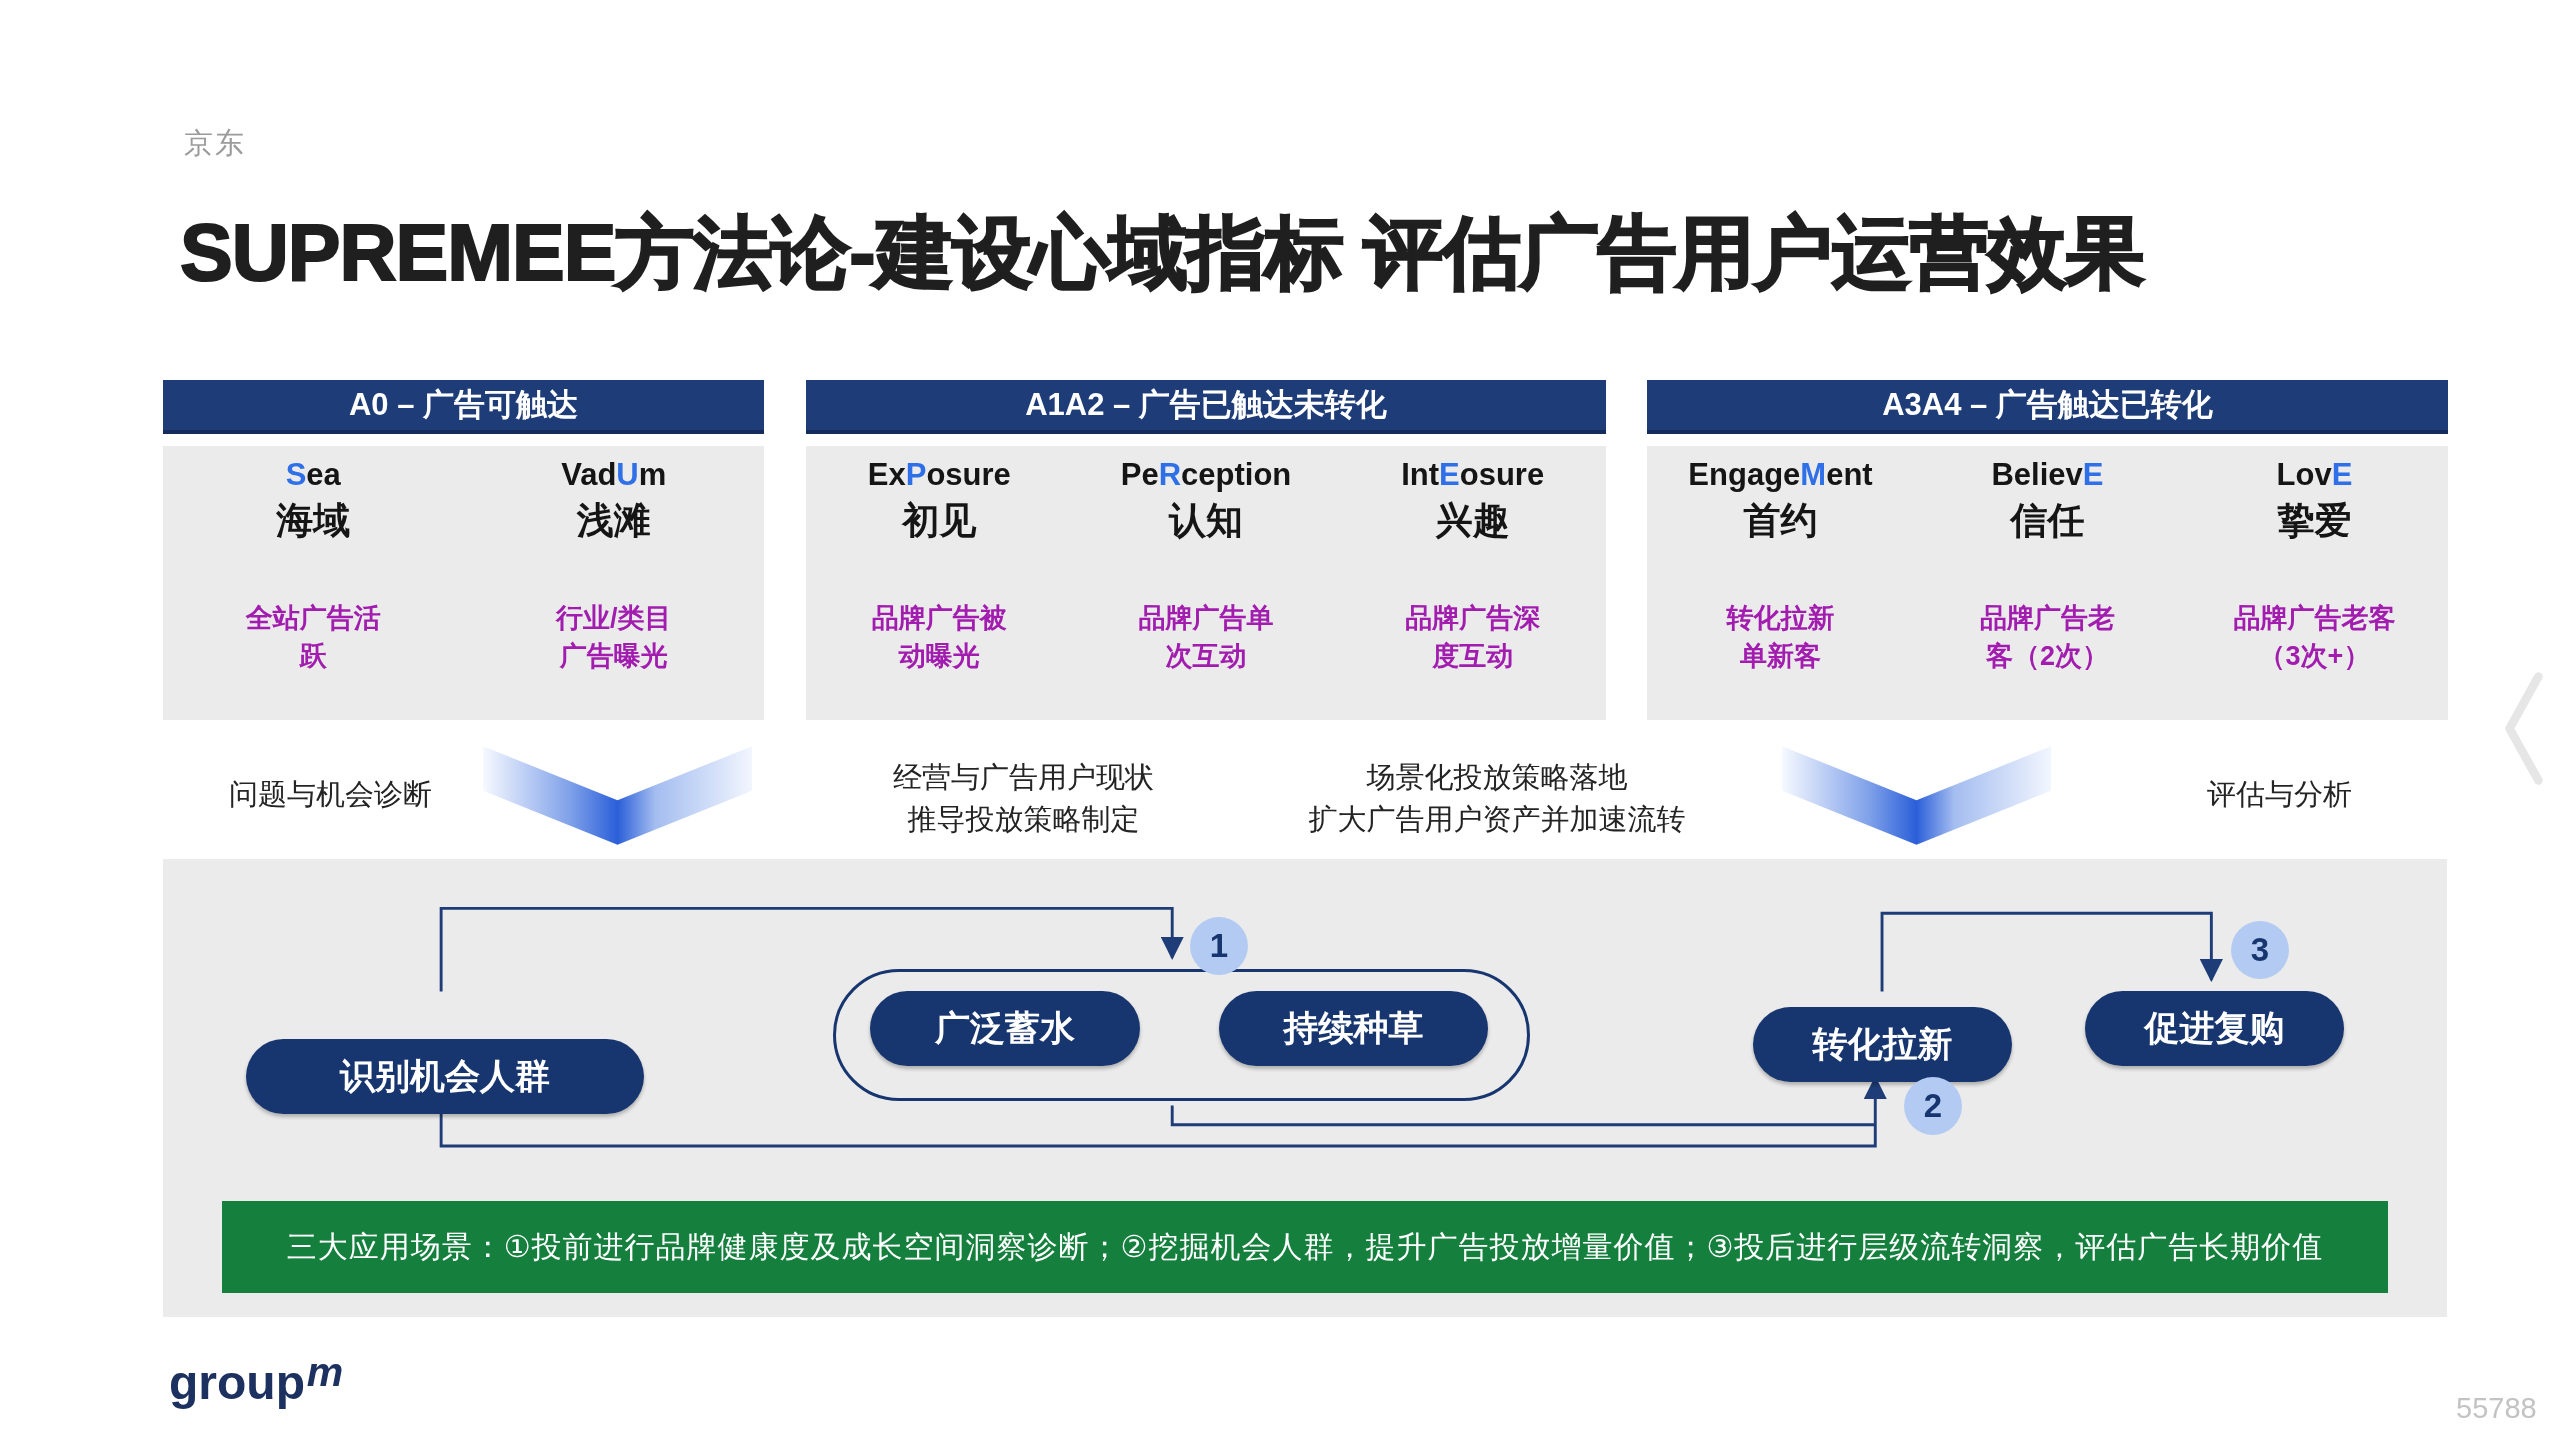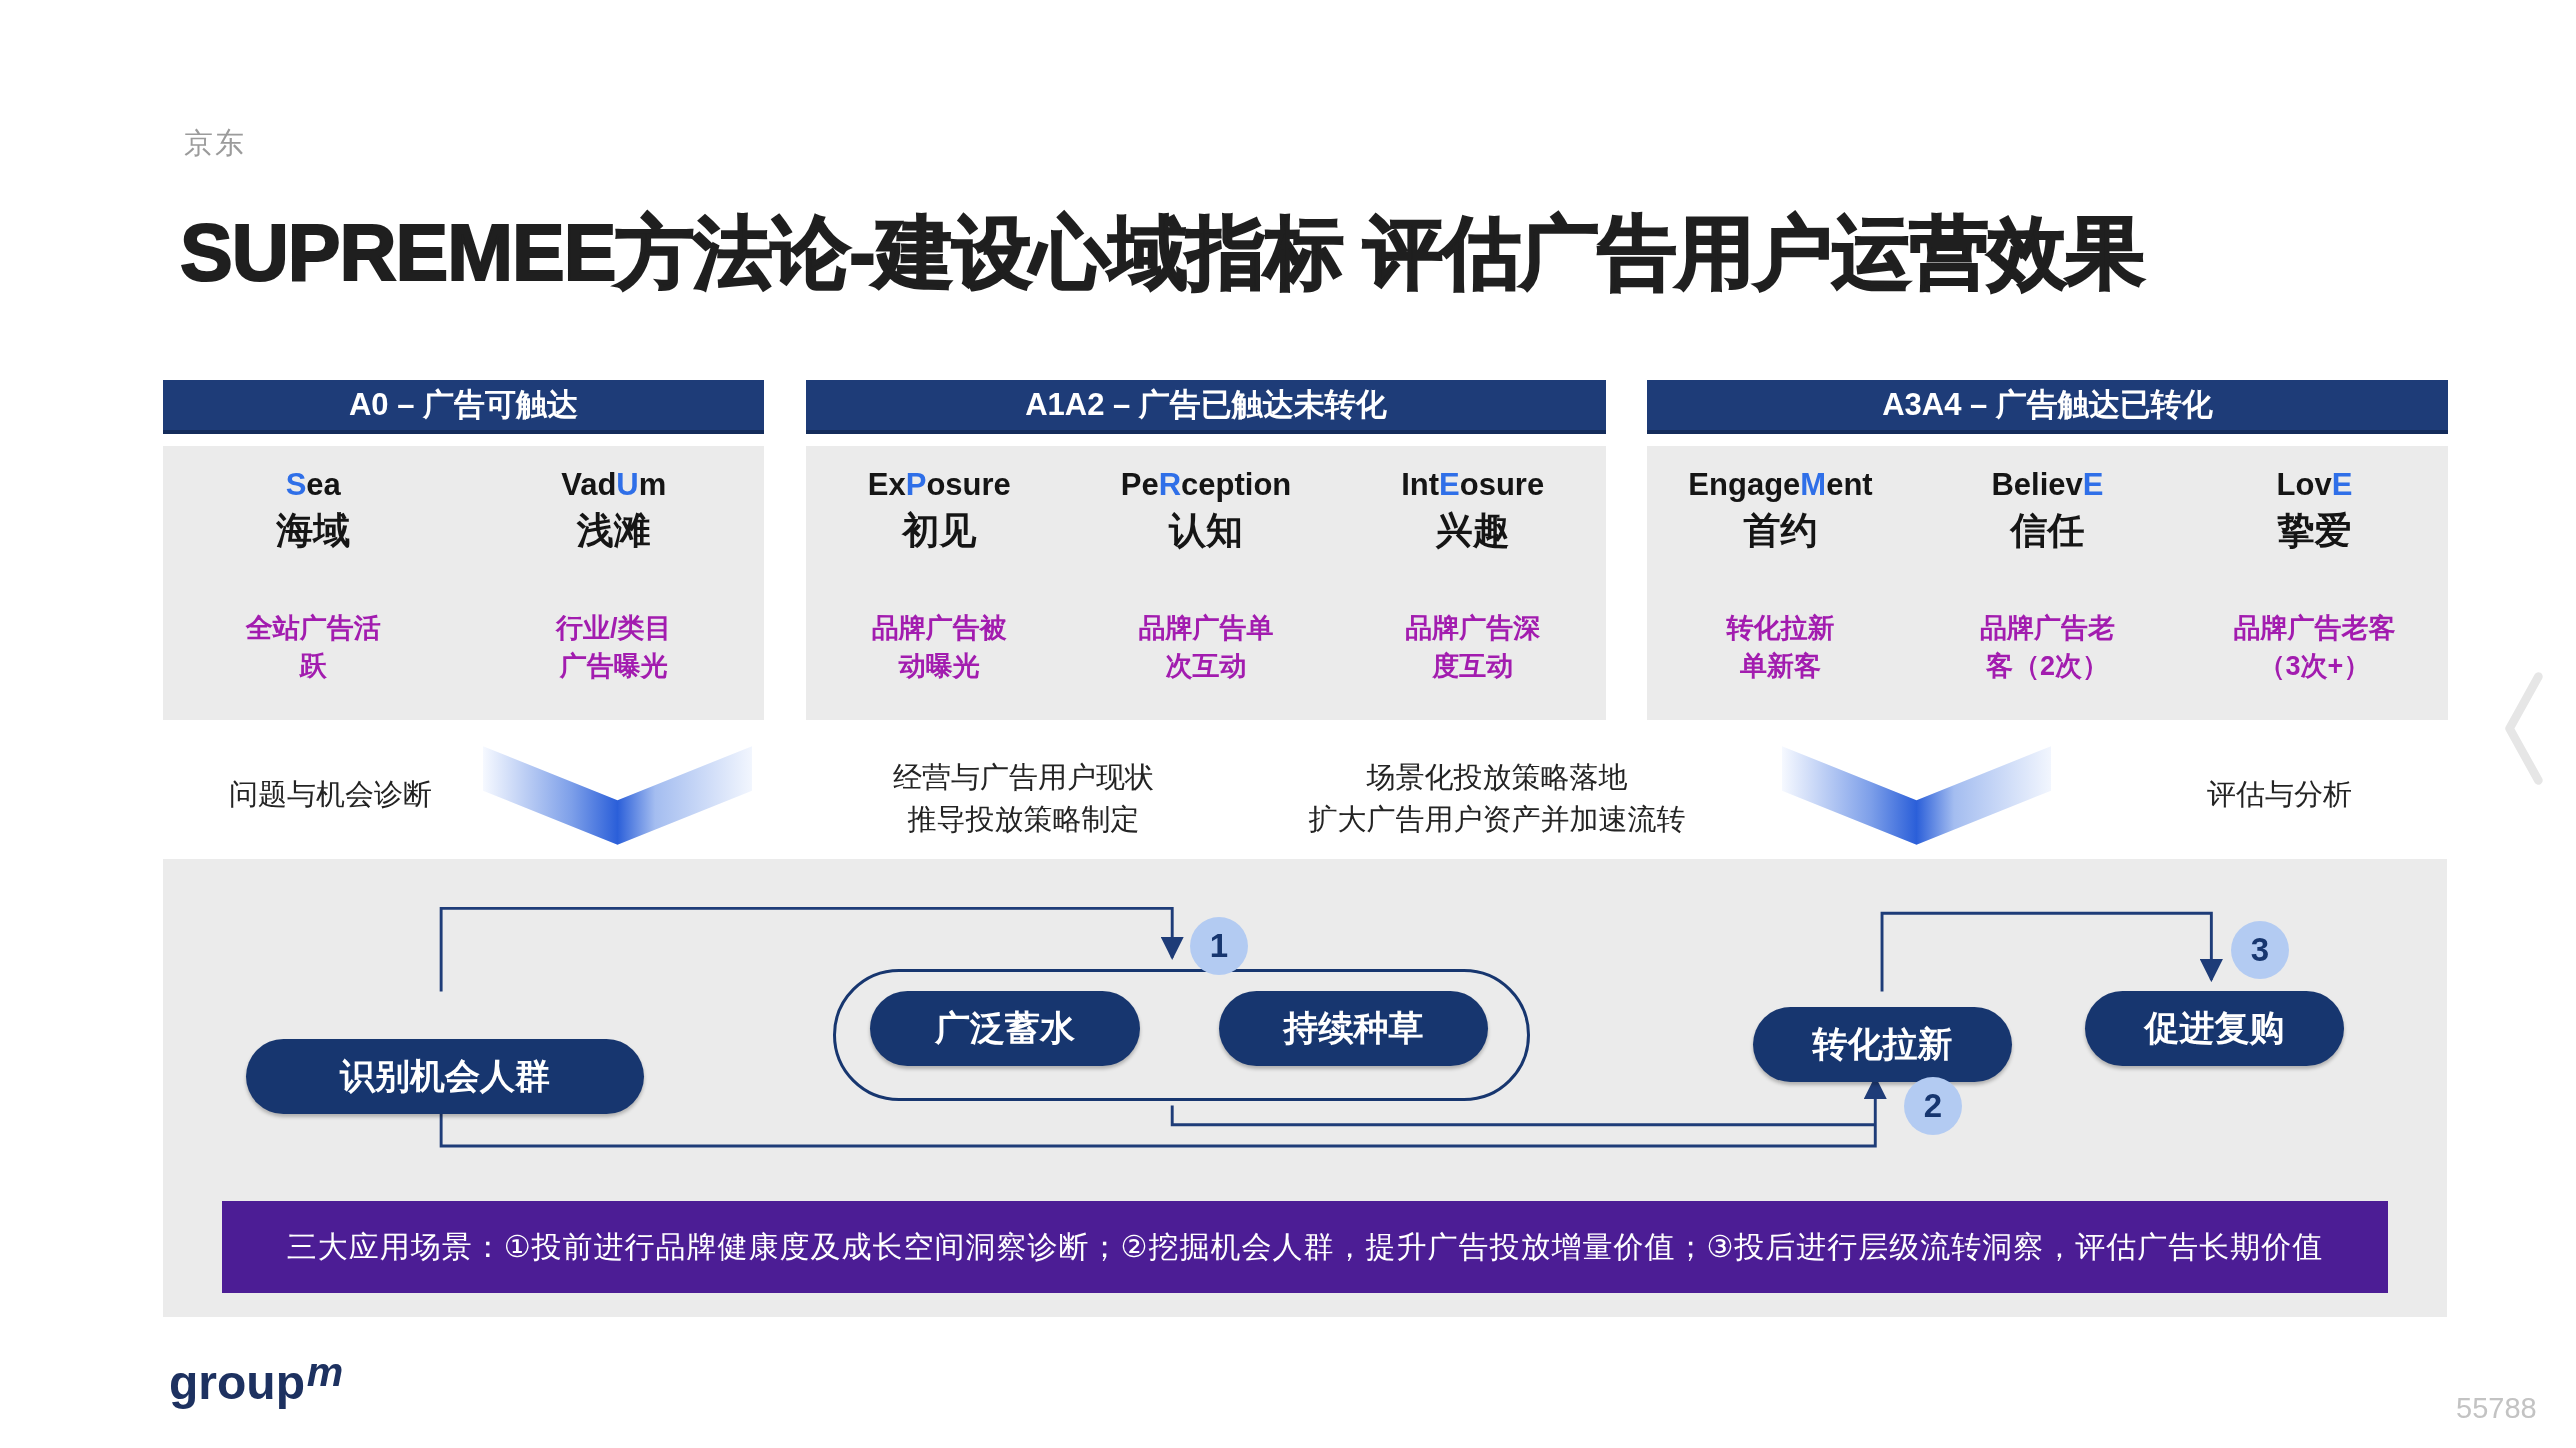--- a/index.html
+++ b/index.html
@@ -17,21 +17,21 @@
   }
 
   
   .stage{top:380px;}
   .stage .bar{
     height:50px;background:#1e3c78;border-bottom:4.8px solid #142c5b;
     color:#fff;font-size:31px;font-weight:bold;text-align:center;line-height:50px;
   }
   .stage .body{
     margin-top:11.6px;height:274px;background:#ebebeb;
-    display:flex;justify-content:space-around;align-items:flex-start;padding-top:21px;box-sizing:border-box;
+    display:flex;justify-content:space-around;align-items:flex-start;padding-top:11px;box-sizing:border-box;
   }
   .col{flex:1;text-align:center;}
   .word{font-size:31px;font-weight:bold;color:#151515;}
   .word .acc{color:#2f6fe8;}
   .cn{font-size:37px;font-weight:bold;color:#151515;margin-top:3.9px;}
   .desc{margin-top:54px;font-size:27px;font-weight:bold;color:#a21caf;line-height:1.4;white-space:pre-line;}
 
   
   .note{font-size:29px;color:#242424;text-align:center;line-height:1.45;white-space:pre-line;}
   .chevron{width:269px;height:99px;}
@@ -46,21 +46,21 @@
   }
   .oval{
     position:absolute;left:670px;top:110px;width:697px;height:132px;
     border:3.9px solid #17366f;border-radius:72px;box-sizing:border-box;background:transparent;
   }
   .badge{
     position:absolute;width:58px;height:58px;border-radius:50%;background:#b3cbf2;
     color:#17366f;font-size:33px;font-weight:bold;display:flex;align-items:center;justify-content:center;
   }
   .banner{
-    position:absolute;left:59px;top:342px;width:2166px;height:92px;background:#4c1d95;
+    position:absolute;left:59px;top:342px;width:2166px;height:92px;background:#15803d;
     color:#ffffff;font-size:30px;text-align:center;line-height:92px;letter-spacing:1px;
   }
 
   
   .logo{left:169px;top:1345px;font-size:48px;font-weight:bold;color:#1d3160;}
   .logo sup{font-style:italic;font-size:41px;position:relative;top:3.9px;left:1.9px;}
   .watermark{
     left:1946px;top:1343px;font-size:56px;font-weight:bold;color:#ffffff;white-space:nowrap;
     text-shadow:-1px -1px 0 #b9b9b9, 2.9px 3.9px 0 #1f1f1f, 1.9px 1.9px 0 #1f1f1f;
   }

